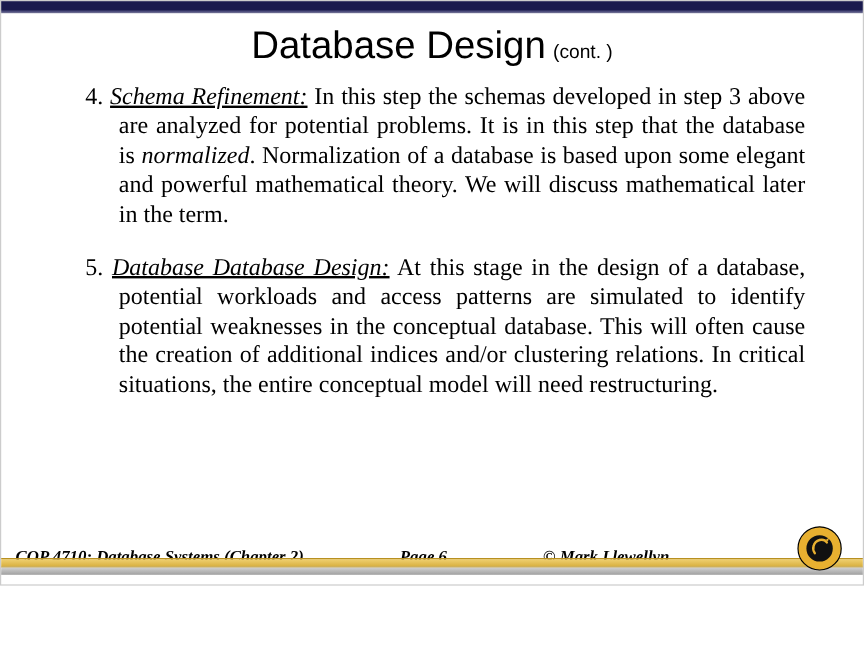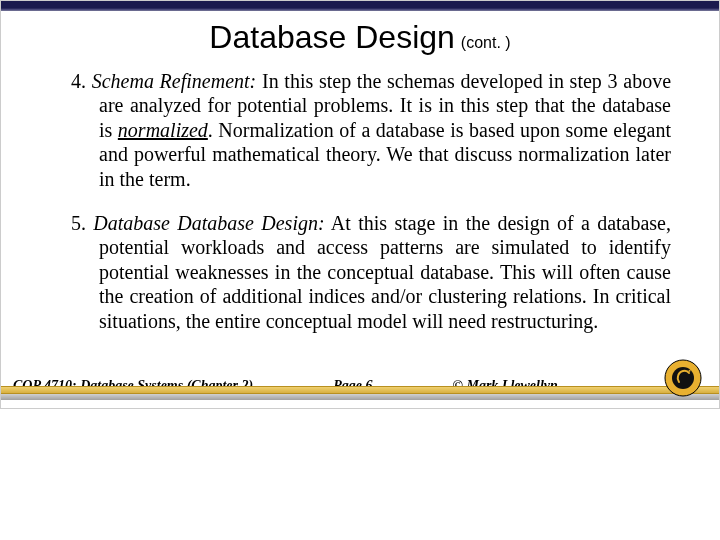--- a/index.html
+++ b/index.html
@@ -7,21 +7,21 @@
     width: 720px;
     height: 540px;
     background: #fff;
     font-family: "Times New Roman", Times, serif;
     color: #000;
     position: relative;
     overflow: hidden;
   }
   .slide {
     width: 720px;
-    height: 409px;
+    height: 488px;
     position: relative;
     border: 1px solid #ccc;
     background: #fff;
   }
   .top-stripe {
     position: absolute;
     top: 0; left: 0; right: 0;
     height: 10px;
     background: linear-gradient(to bottom, #1a1a4d 0%, #1a1a4d 70%, #4a4a7a 85%, #7a7a9a 100%);
   }
@@ -58,25 +58,25 @@
   .item-body {
     display: block;
     margin-left: 52px;
     text-indent: -28px; 
   }
   .num {
     display: inline;
   }
   .em-under {
     font-style: italic;
+    text-decoration: underline;
     margin-top: 24px;
   }
   .em-i {
     font-style: italic;
-    text-decoration: underline;
   }
   .footer {
     position: absolute;
     left: 0; right: 0;
     bottom: 8px;
   }
   .footer-gold {
     height: 8px;
     background: linear-gradient(to bottom, #f0d070 0%, #d8b040 100%);
     border-top: 1px solid #b89020;
@@ -120,21 +120,21 @@
     <span class="title">Database Design</span>
     <span class="title-cont">(cont. )</span>
   </div>
 
   <div class="content">
 
     <div class="item">
       <span class="item-body">
         <span class="num">4.</span>
         <span class="em-under">Schema Refinement:</span>
-        <span>In this step the schemas developed in step 3 above are analyzed for potential problems. It is in this step that the database is </span><span class="em-i">normalized</span><span>. Normalization of a database is based upon some elegant and powerful mathematical theory. We that discuss normalization later in the term.</span>
+        <span>In this step the schemas developed in step 3 above are analyzed for potential problems. It is in this step that the database is </span><span class="em-i">normalized</span><span>. Normalization of a database is based upon some elegant and powerful mathematical theory. We will discuss mathematical later in the term.</span>
       </span>
     </div>
 
     <div class="item">
       <span class="item-body">
         <span class="num">5.</span>
         <span class="em-under">Database Database Design:</span>
         <span>At this stage in the design of a database, potential workloads and access patterns are simulated to identify potential weaknesses in the conceptual database. This will often cause the creation of additional indices and/or clustering relations. In critical situations, the entire conceptual model will need restructuring.</span><span class="em-i"></span><span></span>
       </span>
     </div>

